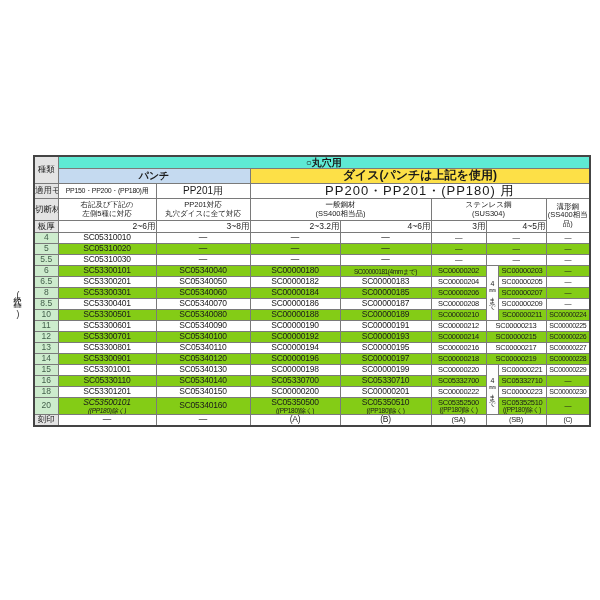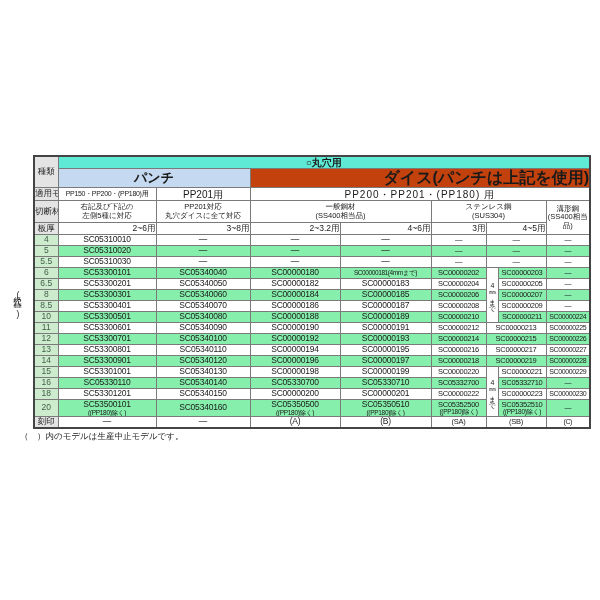--- a/index.html
+++ b/index.html
@@ -4,28 +4,28 @@
 <style>
   html,body{margin:0;padding:0;background:#fff;}
   .stage{position:relative;width:600px;height:600px;background:#ffffff;overflow:hidden;
          font-family:"Liberation Sans","DejaVu Sans",sans-serif;color:#1a1a1a;}
   table.spec{position:absolute;left:33px;top:155px;width:552px;border-collapse:collapse;
              table-layout:fixed;border:2px solid #444;}
   td{border:1px solid #7a7a7a;text-align:center;vertical-align:middle;padding:0;
      font-size:8.5px;line-height:1.12;color:#1a1a1a;overflow:hidden;white-space:nowrap;}
   .lab{background:#e4e4e4;font-size:8.5px;}
   .pink{background:#5eead4;font-weight:bold;font-size:10px;}
-  .blue{background:#c5daf0;font-weight:bold;font-size:13px;}
-  .peach{background:#c2410c;font-weight:bold;font-size:16px;text-align:right;}
+  .blue{background:#c5daf0;font-weight:bold;font-size:10px;}
+  .peach{background:#fde047;font-weight:bold;font-size:12px;}
   .thick{background:#cdeccd;color:#44604c;font-size:8.5px;}
-  .g{background:#86efac;}
+  .g{background:#84cc16;}
   .wrap{white-space:pre-line;font-size:7.5px;margin-top:44px;}
   .s7{font-size:7px;letter-spacing:-0.3px;}
   .mid{font-size:10px;}
-  .sp{letter-spacing:1px;font-size:10px;}
+  .sp{letter-spacing:1px;font-size:13px;}
   .r-banner{height:12px;padding-left:42px;} .r-kind{height:13px;} .r-model{height:13px;}
   .r-material{height:22px;} .r-size{height:12px;}
   .size-cell{font-size:8.5px;text-align:right;}
   #body-rows tr{height:11px;}
   #body-rows tr.tall{height:16px;}
   .part{letter-spacing:-0.2px;}
   .c-3 ,.c-45{font-size:7.5px;letter-spacing:-0.3px;}
   .c-last{font-size:7px;letter-spacing:-0.4px;}
   .small-note{font-size:6.5px;letter-spacing:-0.4px;}
   .sub{display:block;font-size:6.5px;letter-spacing:-0.3px;line-height:1;}
@@ -240,35 +240,34 @@
           <td class="part">SC53301201</td>
           <td class="part">SC05340150</td>
           <td class="part">SC00000200</td>
           <td class="part">SC00000201</td>
           <td class="part c-3">SC00000222</td>
           <td class="part c-45">SC00000223</td>
           <td class="part c-last">SC00000230</td>
         </tr>
         <tr class="tall">
           <td class="thick">20</td>
-          <td class="part g" style="white-space: normal;"><span>SC53500101</span><span class="sub">((PP180)除く)</span></td>
+          <td class="part g" style="white-space: normal; font-style: italic;"><span>SC53500101</span><span class="sub">((PP180)除く)</span></td>
           <td class="part g">SC05340160</td>
           <td class="part g" style="white-space: normal;"><span>SC05350500</span><span class="sub">((PP180)除く)</span></td>
           <td class="part g" style="white-space: normal;"><span>SC05350510</span><span class="sub">((PP180)除く)</span></td>
           <td class="part c-3 g" style="white-space: normal;"><span>SC05352500</span><span class="sub">((PP180)除く)</span></td>
           <td class="part c-45 g" style="white-space: normal;"><span>SC05352510</span><span class="sub">((PP180)除く)</span></td>
           <td class="part c-last g">—</td>
         </tr>
         <tr>
           <td class="lab">刻印</td>
           <td class="part">—</td>
           <td class="part">—</td>
           <td class="part">(A)</td>
           <td class="part">(B)</td>
           <td class="part c-3">(SA)</td>
           <td class="part c-45" colspan="2">(SB)</td>
           <td class="part c-last">(C)</td>
         </tr>
       </tbody>
   </table>
 
-  <div class="footnote">（　）内のモデルは生産中止モデルです。</div>
 </div>
 
 </body></html>

